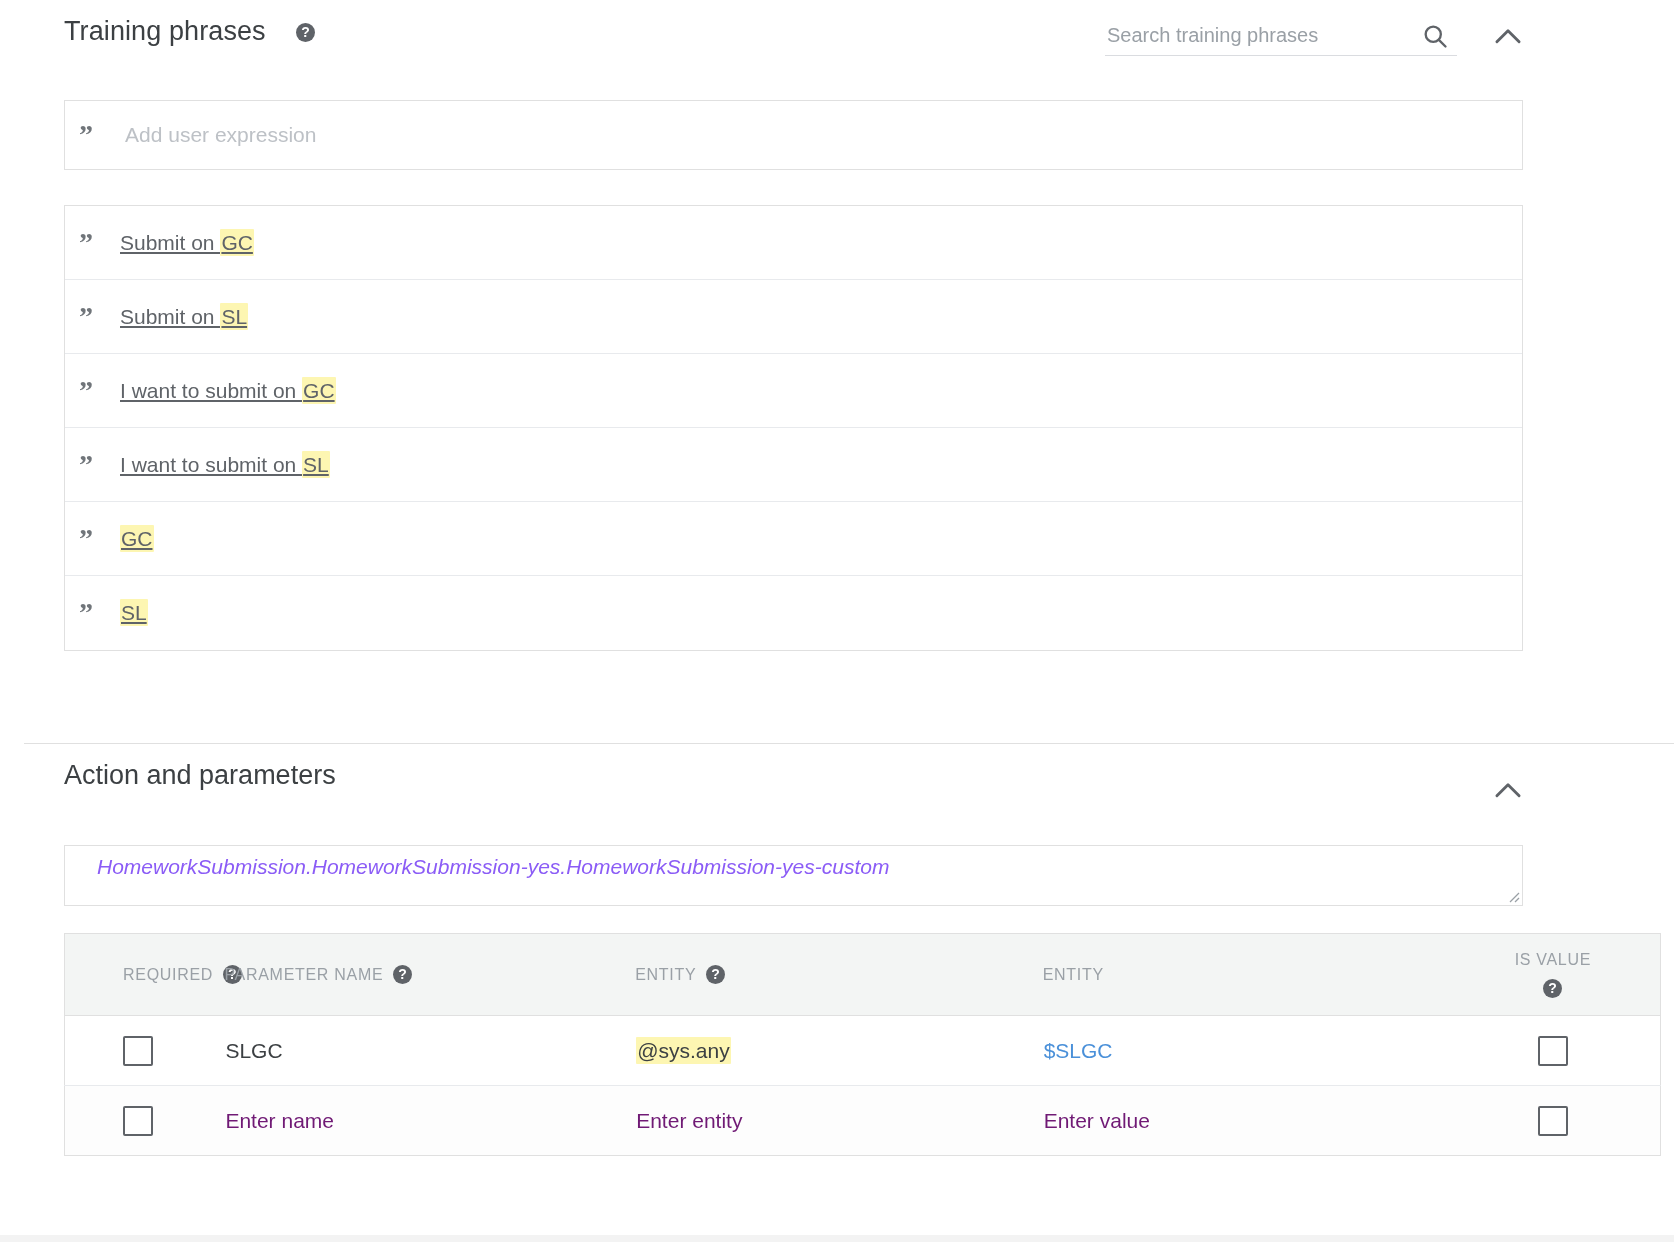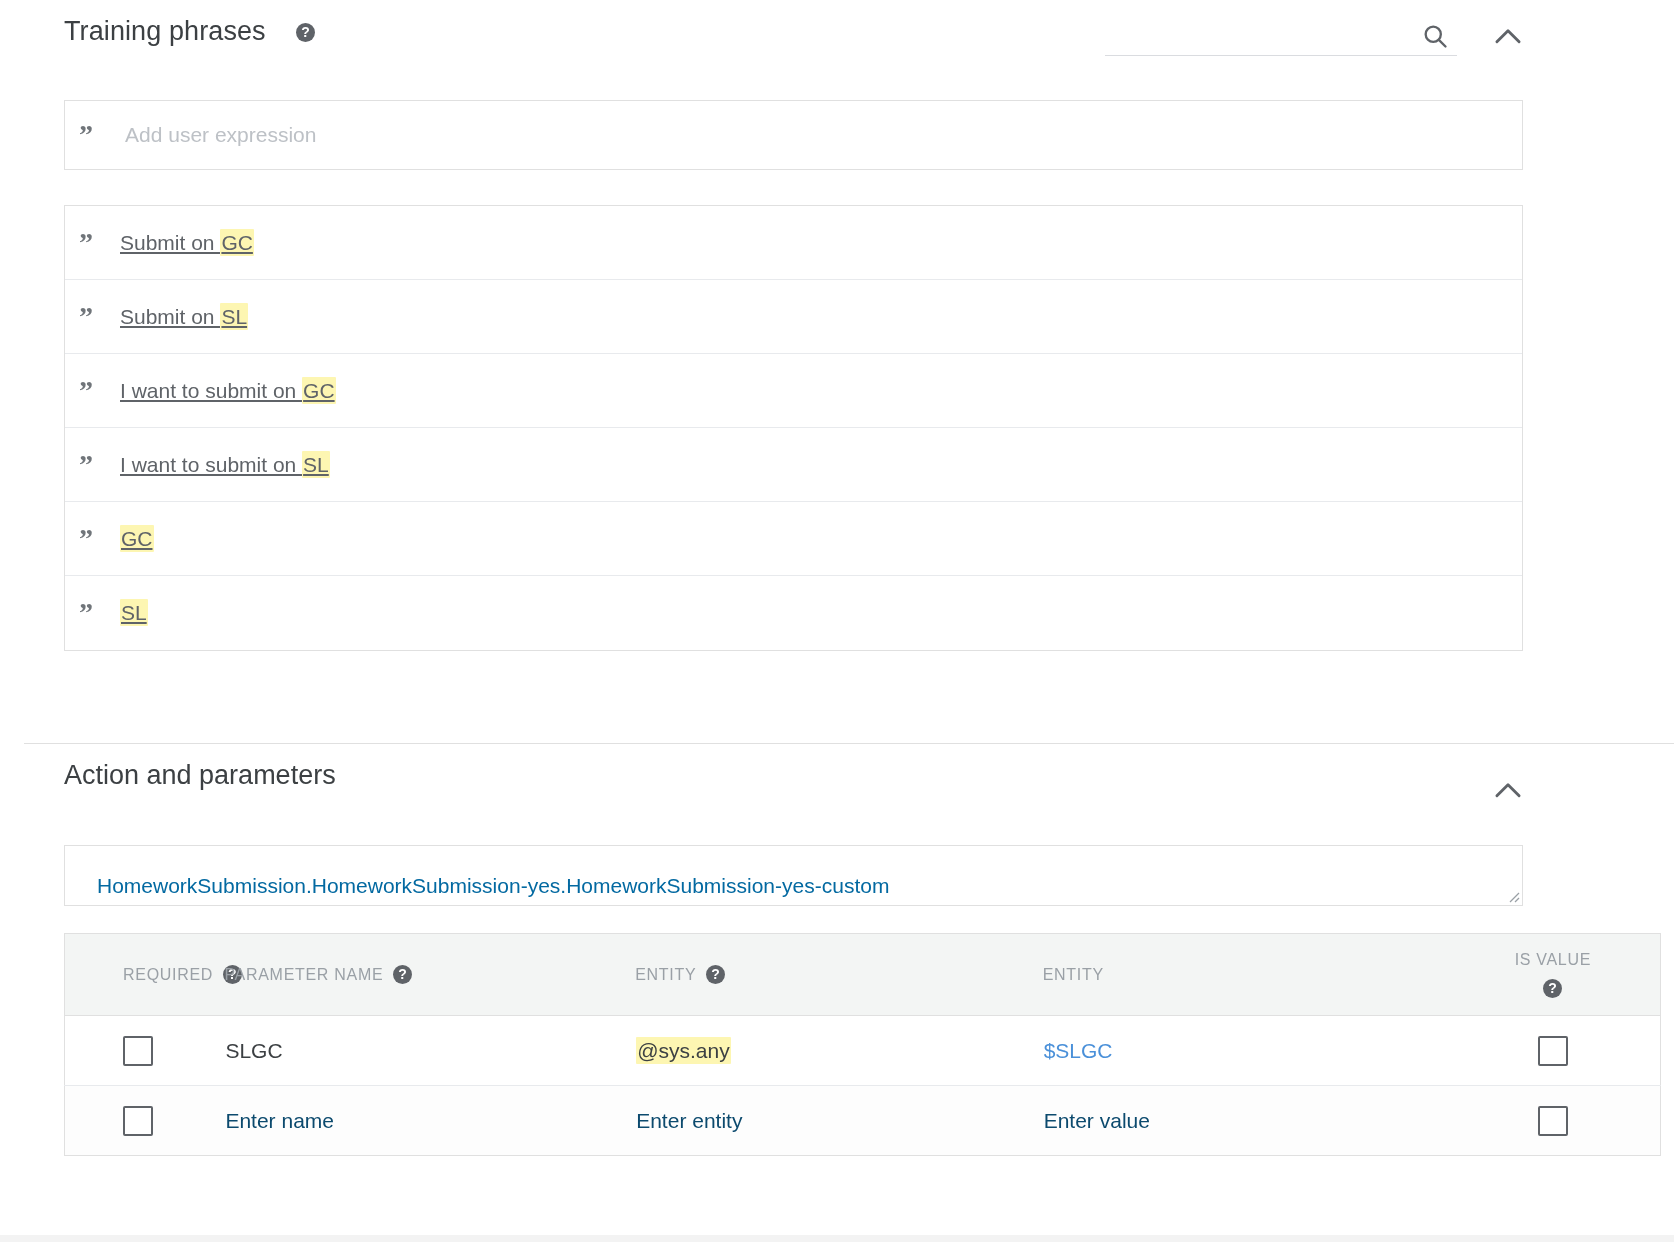--- a/index.html
+++ b/index.html
@@ -89,22 +89,22 @@
 
   
   .ap-title { position: absolute; left: 64px; top: 760px; font-size: 27px; color:#3c4043; }
   .ap-collapse { position: absolute; left: 1489px; top: 772px; width: 38px; height: 38px; cursor: pointer; }
 
   .action-box {
     position: absolute; left: 64px; top: 845px; width: 1459px; height: 61px;
     border: 1px solid #e0e0e0; background: #fff;
   }
   .action-text {
-    position: absolute; left: 32px; top: 28px;
-    font-size: 21px; color: #0369a1; white-space: nowrap;
+    position: absolute; left: 32px; top: 9px;
+    font-size: 21px; color: #8b5cf6; white-space: nowrap; font-style: italic;
   }
   .resize-handle {
     position: absolute; right: 2px; bottom: 2px; width: 16px; height: 16px;
     cursor: nwse-resize;
   }
 
   
   .ptable {
     position: absolute; left: 64px; top: 933px; width: 1597px;
     border: 1px solid #e0e0e0; border-collapse: collapse; background: #fff;
@@ -129,39 +129,40 @@
   .ptable td { border-bottom: 1px solid #e8eaed; font-size: 21px; vertical-align: middle; margin-left: 12px; }
   .ptable tbody tr:last-child td { border-bottom: none; }
   .cell-check { text-align: left; padding-left: 58px; }
   .cell-check-center { text-align: center; }
   .cbox {
     display: inline-block; width: 30px; height: 30px;
     border: 2px solid #5f6368; border-radius: 2px; background: #fff;
     cursor: pointer; vertical-align: middle;
   }
   .cell-text { color: #3c4043; }
-  .cell-ph { color: #0c4a6e; }
+  .cell-ph { color: #701a75; }
   .val-link { color: #4a90d9; }
   .row2 td { background: #fdfdfd; }
 
   .bottom-strip {
     position: absolute; left: 0; top: 1235px; width: 1674px; height: 7px;
     background: #f3f3f3;
   }
 </style>
 </head>
 <body>
 
 <div class="page">
 
   <div class="tp-header">
     <div class="section-title">Training phrases</div>
     <span class="help-icon title-help">?</span>
 
     <div class="search-wrap">
+      <input class="search-input" type="text" placeholder="Search training phrases" style="">
       <span class="search-icon">
         <svg width="28" height="28" viewBox="0 0 24 24" fill="none" stroke="#5f6368" stroke-width="2">
           <circle cx="10.5" cy="10.5" r="6.5"></circle>
             <line x1="15.5" y1="15.5" x2="21" y2="21" stroke-linecap="round"></line>
         </svg>
       </span>
     </div>
 
     <span class="collapse-icon">
       <svg width="38" height="38" viewBox="0 0 24 24" fill="none" stroke="#5f6368" stroke-width="1.8" stroke-linecap="round" stroke-linejoin="round">

